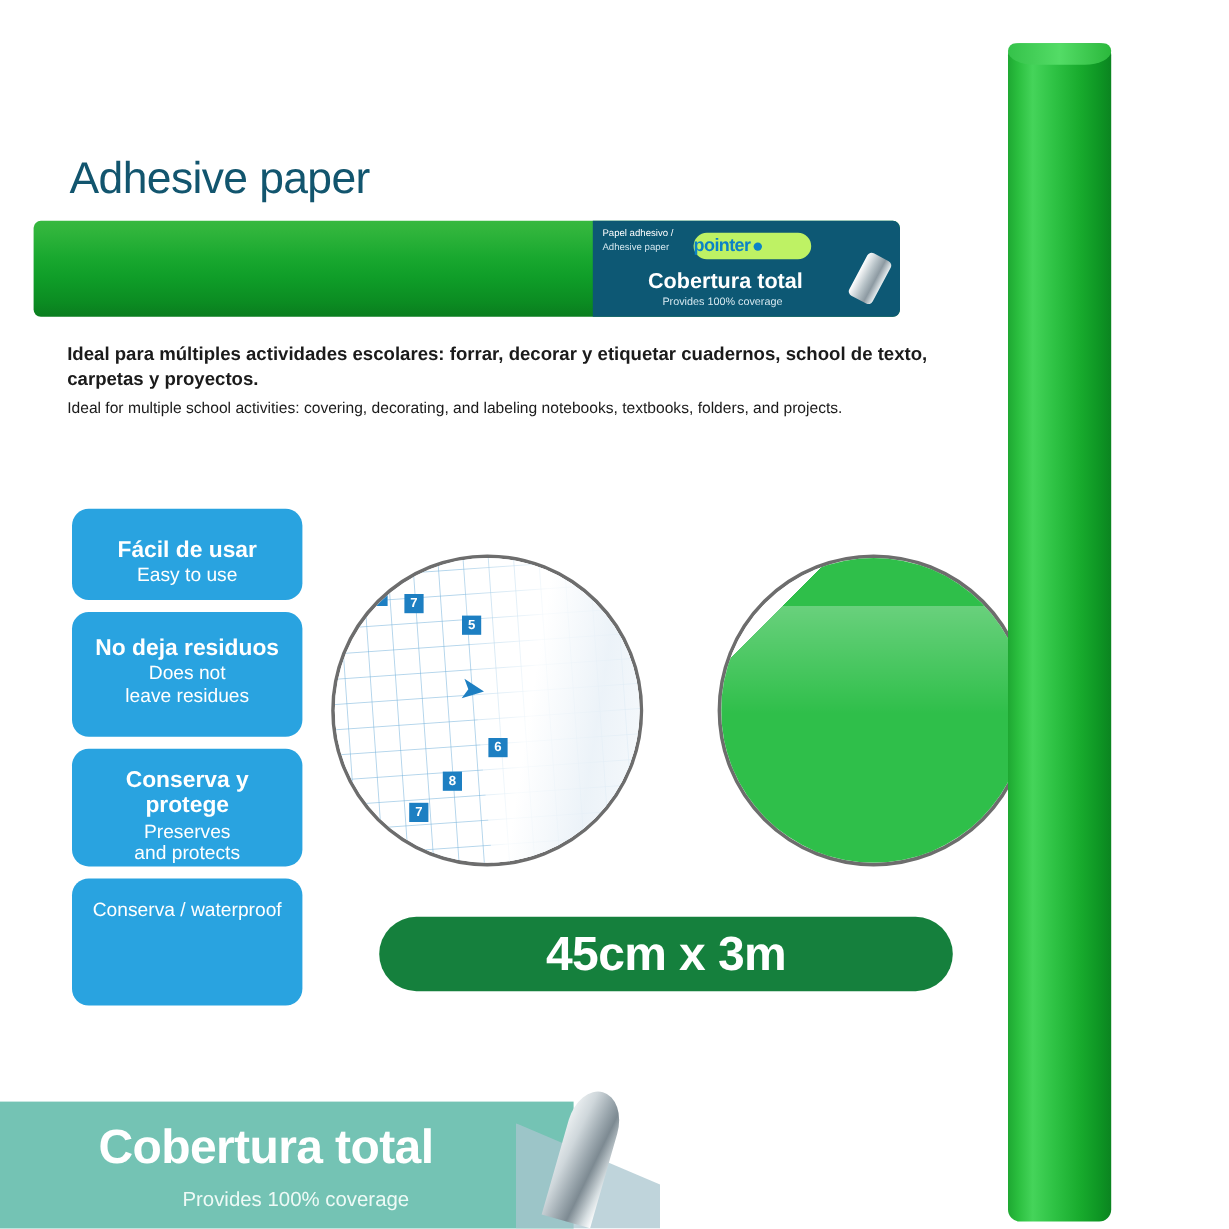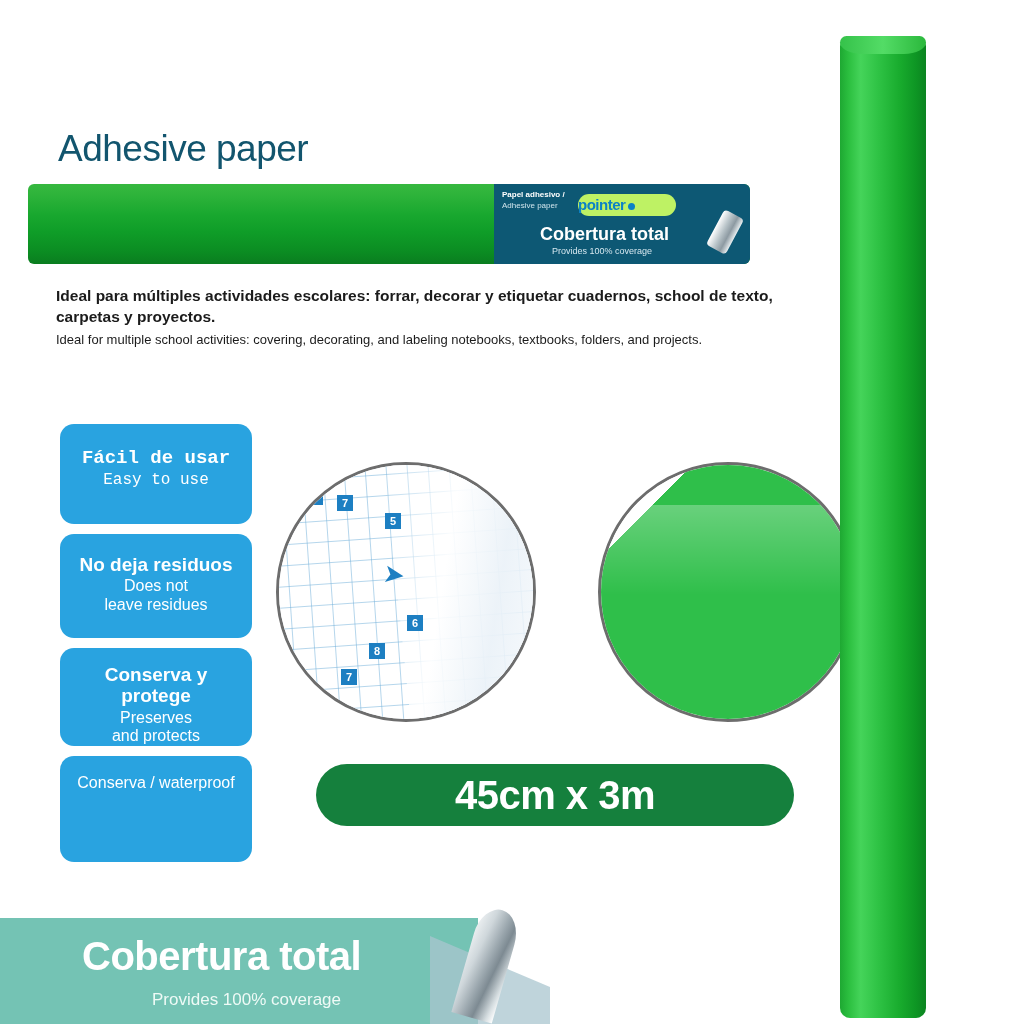--- a/index.html
+++ b/index.html
@@ -65,21 +65,21 @@
     height: 80px;
     background: #0d5874;
     border-radius: 0 6px 6px 0;
     overflow: hidden;
   }
   .roll-h .label .lbl-es {
     position: absolute;
     left: 8px;
     top: 6px;
     font-size: 8px;
-    font-weight: bold;
+    font-weight: normal;
     color: #ffffff;
   }
   .roll-h .label .lbl-en {
     position: absolute;
     left: 8px;
     top: 17px;
     font-size: 8px;
     color: #cfe4ec;
   }
   .roll-h .label .brand {
@@ -170,21 +170,21 @@
   .chip .t {
     font-size: 19px;
     font-weight: bold;
     line-height: 1.12;
   }
   .chip .s {
     font-size: 16px;
     line-height: 1.16;
     margin-top: 2px;
   }
-  .chip-0 { height: 100px; padding-top: 24px; font-family: Liberation Mono, monospace; }
+  .chip-0 { height: 76px; padding-top: 24px; }
   .chip-1 { height: 98px; padding-top: 16px; }
   .chip-2 { height: 104px; padding-top: 20px; }
   .chip-3 { height: 106px; padding-top: 16px; }
 
   
   .circ {
     position: absolute;
     border-radius: 50%;
     border: 3px solid #6d6d6d;
     overflow: hidden;

